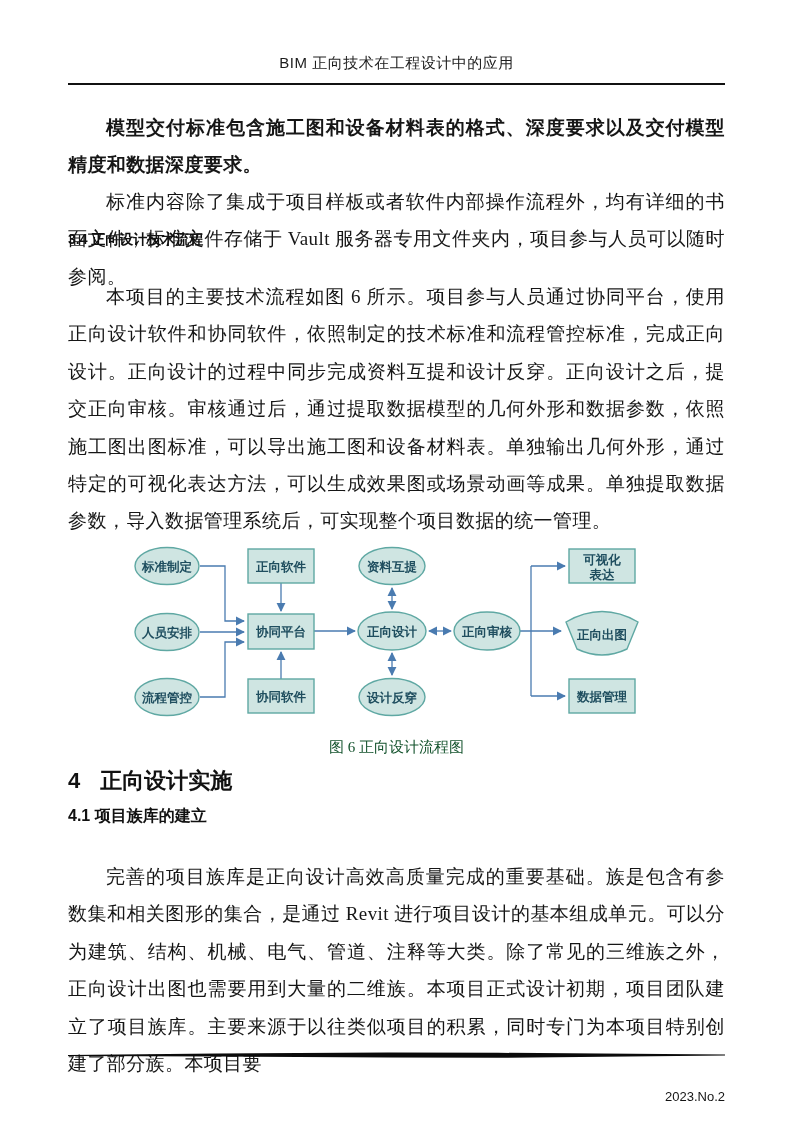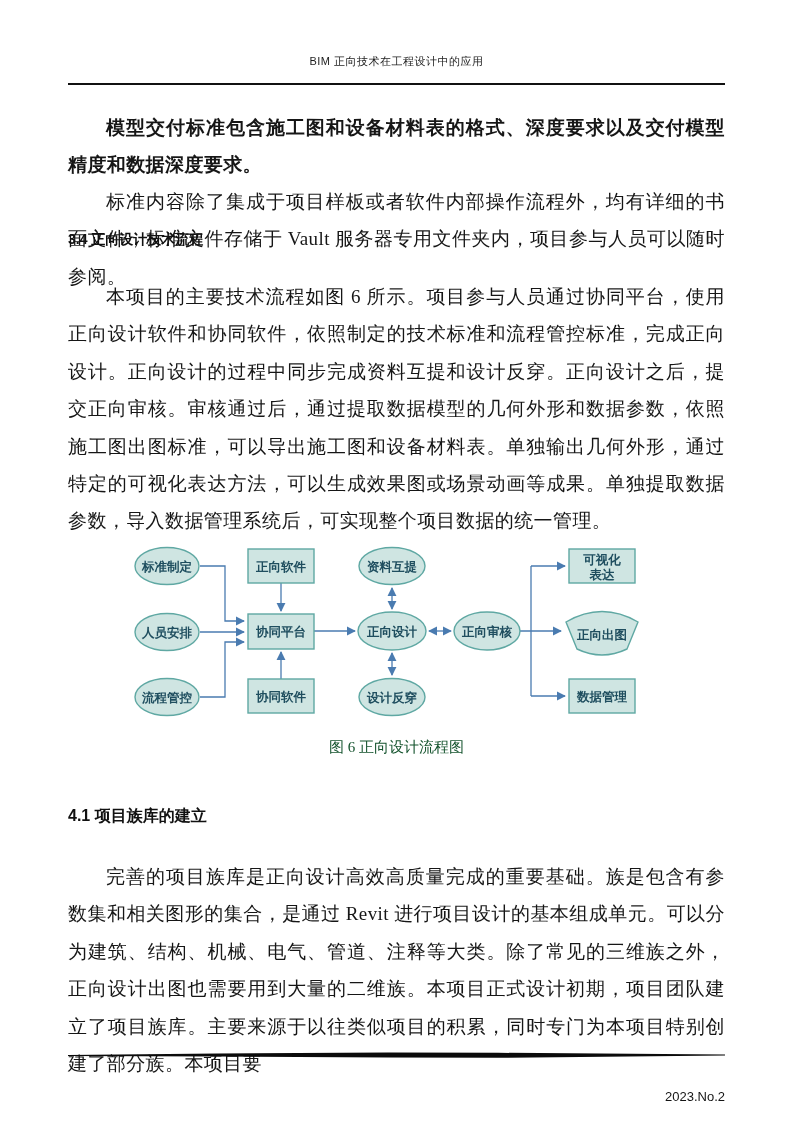--- a/index.html
+++ b/index.html
@@ -10,21 +10,21 @@
     margin:0 auto;
     overflow:hidden;
     font-family:"Liberation Serif","DejaVu Serif",serif;
     color:#161616;
   }
   .abs{position:absolute;}
   .header-title{
     top:54px;left:68px;width:657px;
     text-align:center;
     font-family:"Liberation Sans","DejaVu Sans",sans-serif;
-    font-size:11px;color:#1c1c1c;letter-spacing:.5px;
+    font-size:15px;color:#1c1c1c;letter-spacing:.5px;
   }
   .header-rule{
     top:83px;left:68px;width:657px;height:0;
     border-top:2px solid #111;
   }
   .body-para{
     left:68px;width:657px;
     font-size:19px;line-height:37.4px;
     text-align:justify;text-indent:2em;
     letter-spacing:.4px;
@@ -134,20 +134,23 @@
         <text x="616" y="564">可视化</text>
         <text x="616" y="579">表达</text>
         <text x="616" y="639">正向出图</text>
         <text x="616" y="700.5">数据管理</text>
       </g>
     </svg>
   </div>
 
   <div class="abs fig-caption">图 6 正向设计流程图</div>
 
+  <div class="abs sec-heading h4">
+    <span class="h-num">4</span><span>正向设计实施</span>
+  </div>
 
   <div class="abs sec-heading h41">4.1 项目族库的建立</div>
 
   <p class="abs body-para p4">完善的项目族库是正向设计高效高质量完成的重要基础。族是包含有参数集和相关图形的集合，是通过 Revit 进行项目设计的基本组成单元。可以分为建筑、结构、机械、电气、管道、注释等大类。除了常见的三维族之外，正向设计出图也需要用到大量的二维族。本项目正式设计初期，项目团队建立了项目族库。主要来源于以往类似项目的积累，同时专门为本项目特别创建了部分族。本项目要</p>
 
   <div class="abs footer-rule">
     <svg width="657" height="7" viewBox="0 0 657 7" xmlns="http://www.w3.org/2000/svg">
       <polygon points="0,3 150,1.4 320,0.4 430,0.8 657,2.4 657,3.4 430,5.8 320,5.4 150,4.6 0,3.9" fill="#0b0b0b"></polygon>
     </svg>
   </div>

